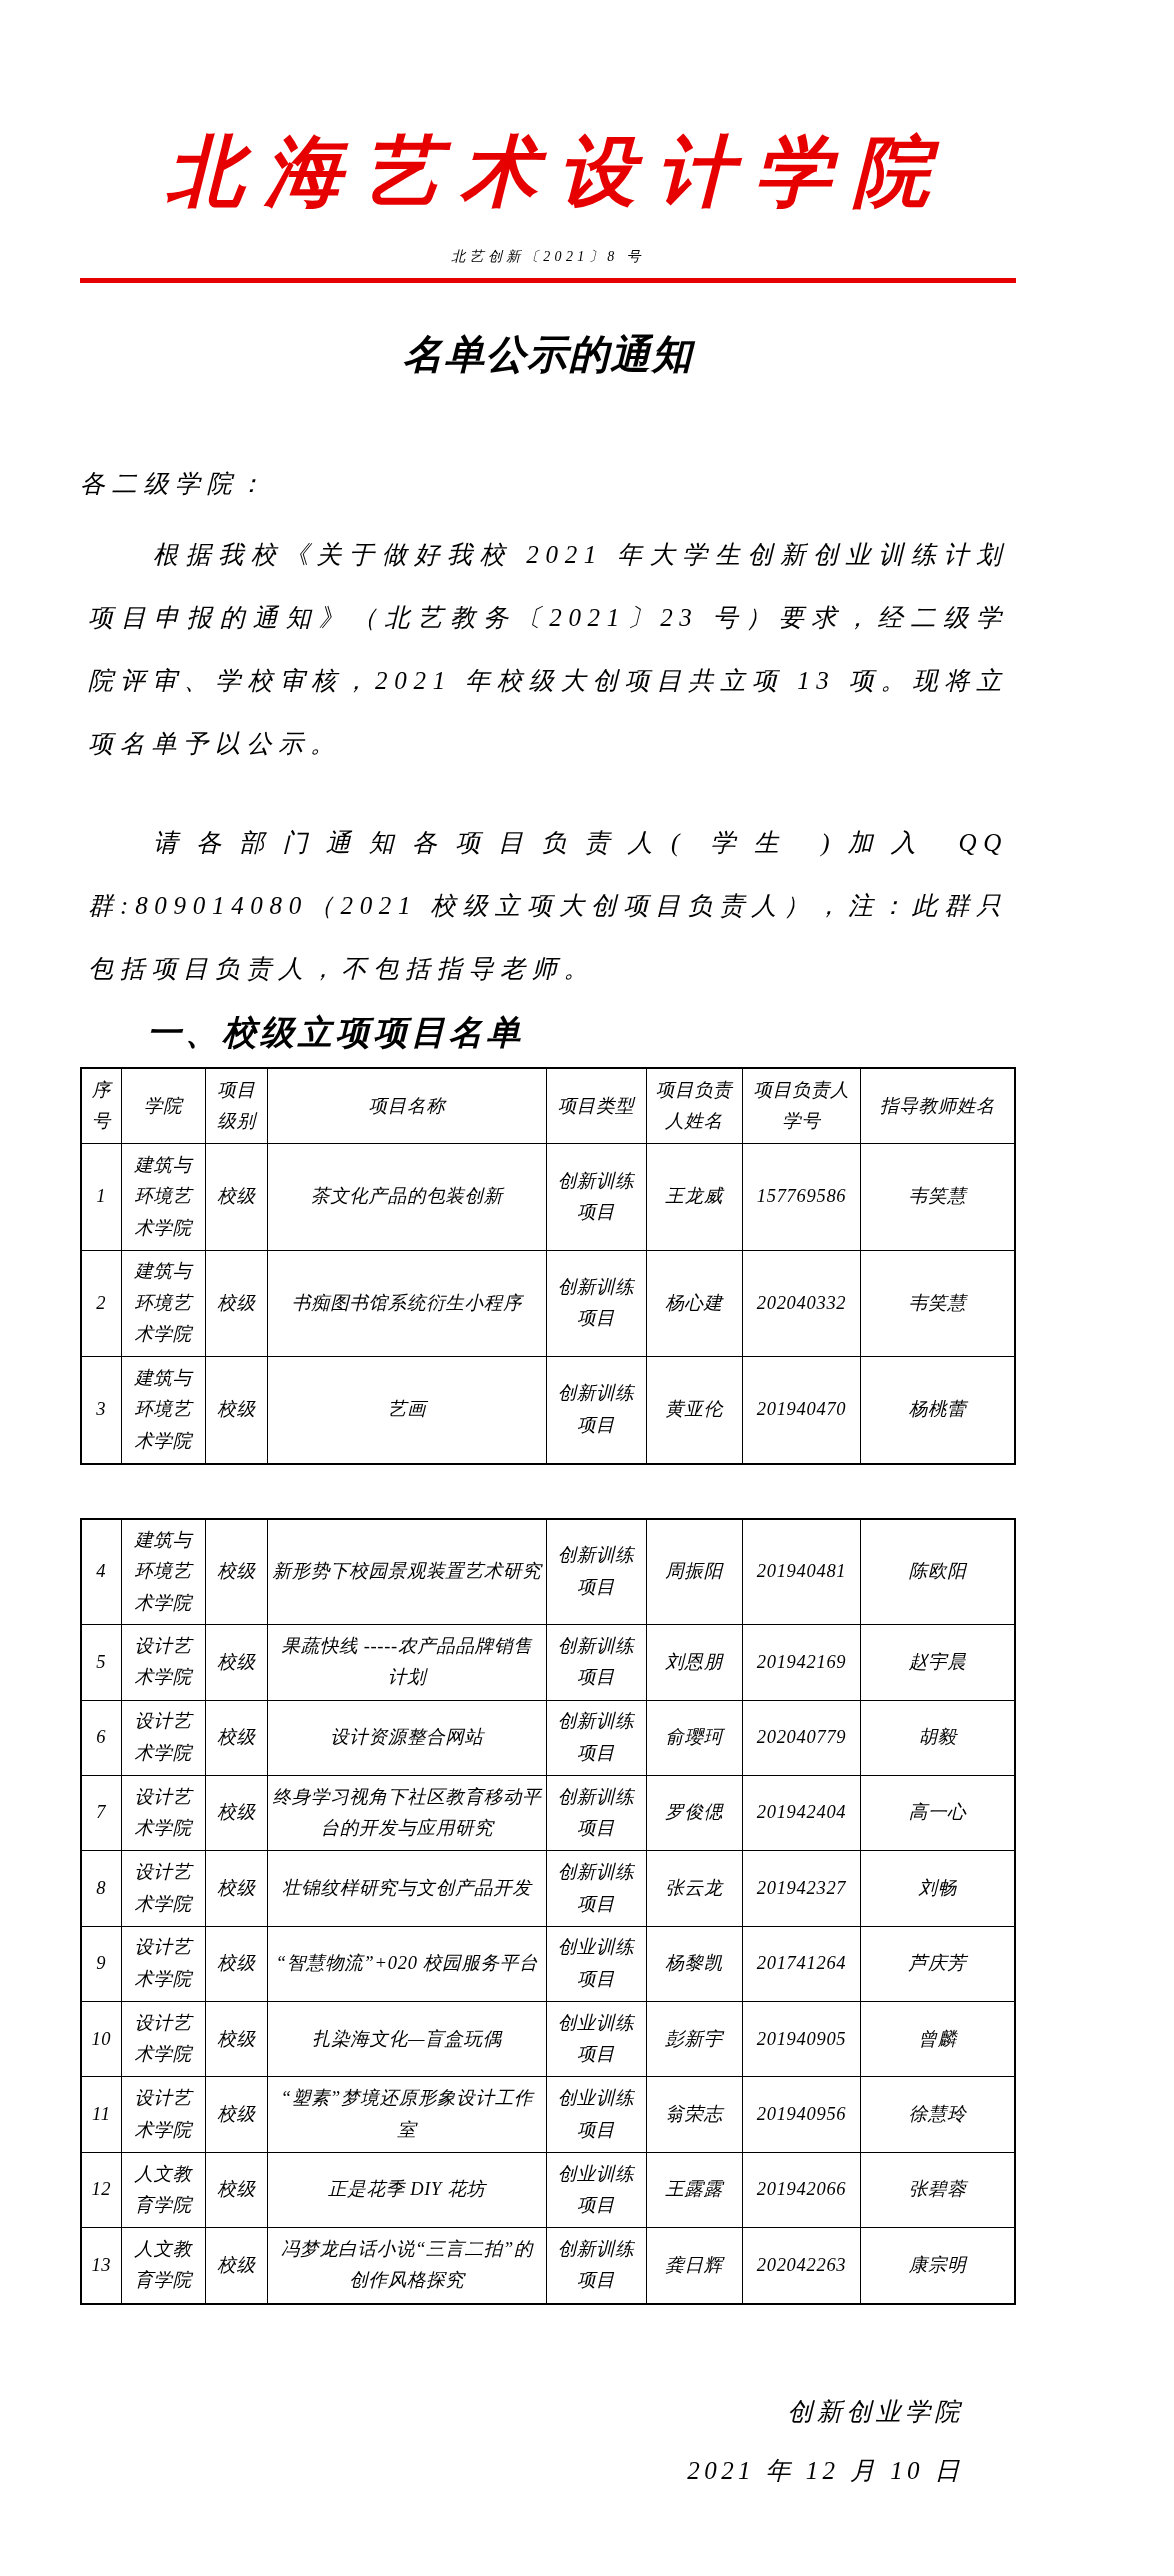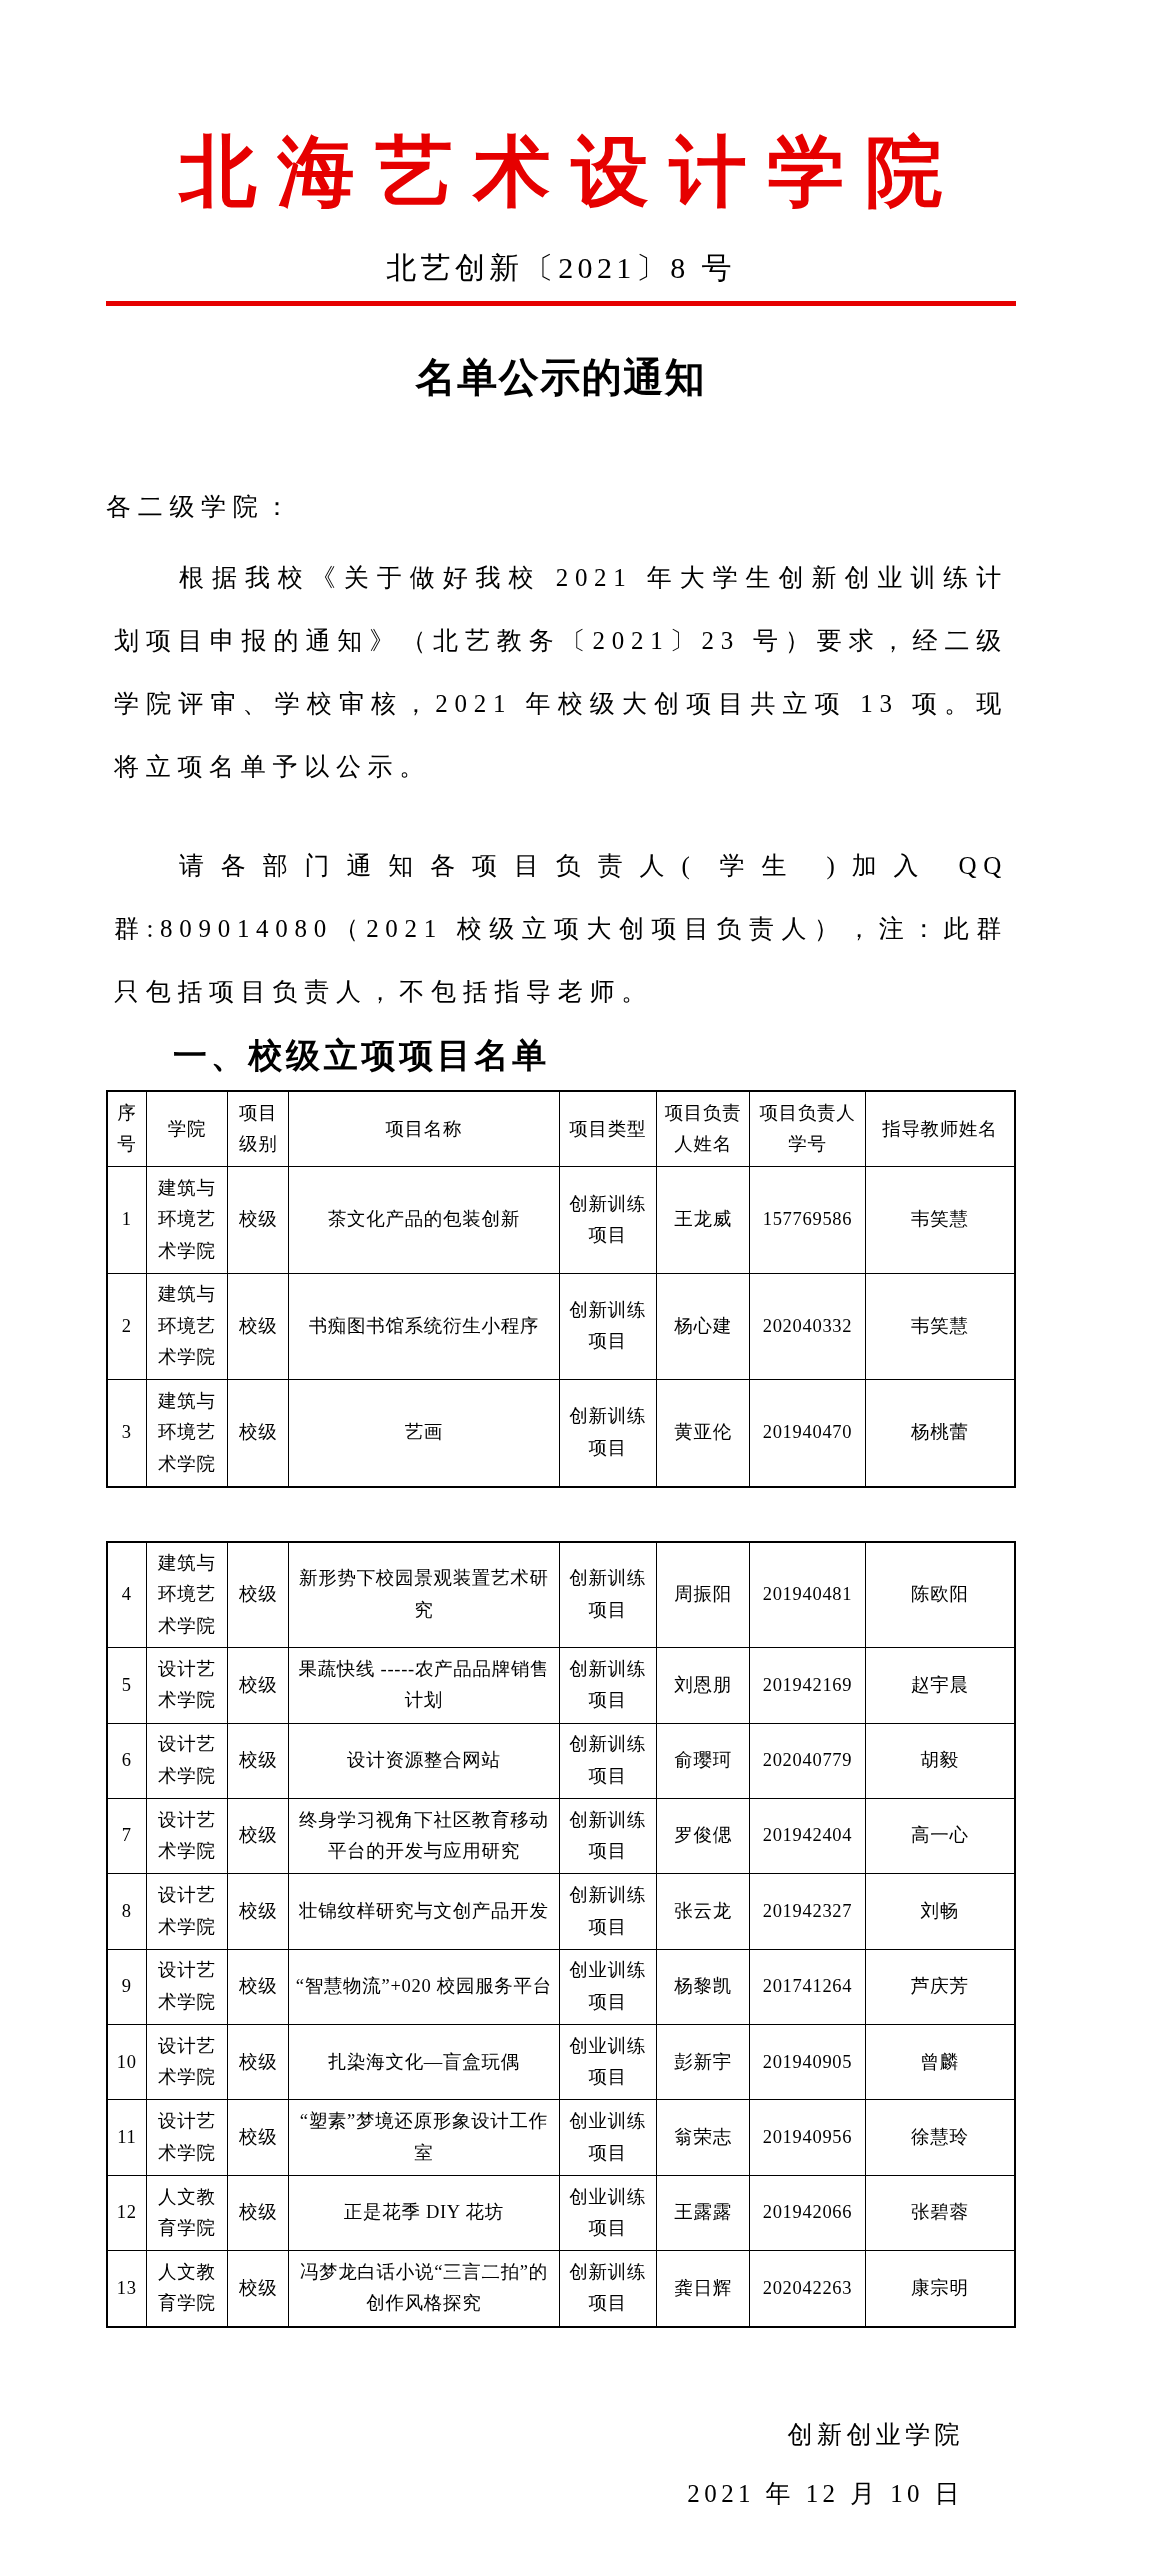--- a/index.html
+++ b/index.html
@@ -3,28 +3,28 @@
 <meta charset="utf-8">
 <style>
   html,body{margin:0;padding:0;}
   body{
     width:1174px;height:2576px;background:#ffffff;color:#000;
     font-family:"Liberation Serif","DejaVu Serif",serif;
     overflow:hidden;
   }
   .page{
     box-sizing:border-box;width:1174px;height:2576px;
-    padding:124px 158px 0 106px;overflow:hidden;
+    padding:124px 158px 0 80px;overflow:hidden;font-style:italic;
   }
   .school-name{
     text-align:center;font-weight:900;font-size:77px;line-height:1.25;
     letter-spacing:21px;text-indent:21px;white-space:nowrap;
   }
   .doc-number{
-    margin-top:28px;text-align:center;font-size:30px;letter-spacing:4.4px;
+    margin-top:28px;text-align:center;font-size:14px;letter-spacing:4.4px;
   }
   .red-rule{height:5.2px;margin-top:12px;}
   .doc-title{
     margin-top:39px;text-align:center;font-weight:bold;
     font-size:40px;line-height:65px;letter-spacing:1.5px;
   }
   .salutation{
     margin-top:65px;font-size:25px;letter-spacing:6.7px;line-height:63px;
   }
   .paragraphs p{

